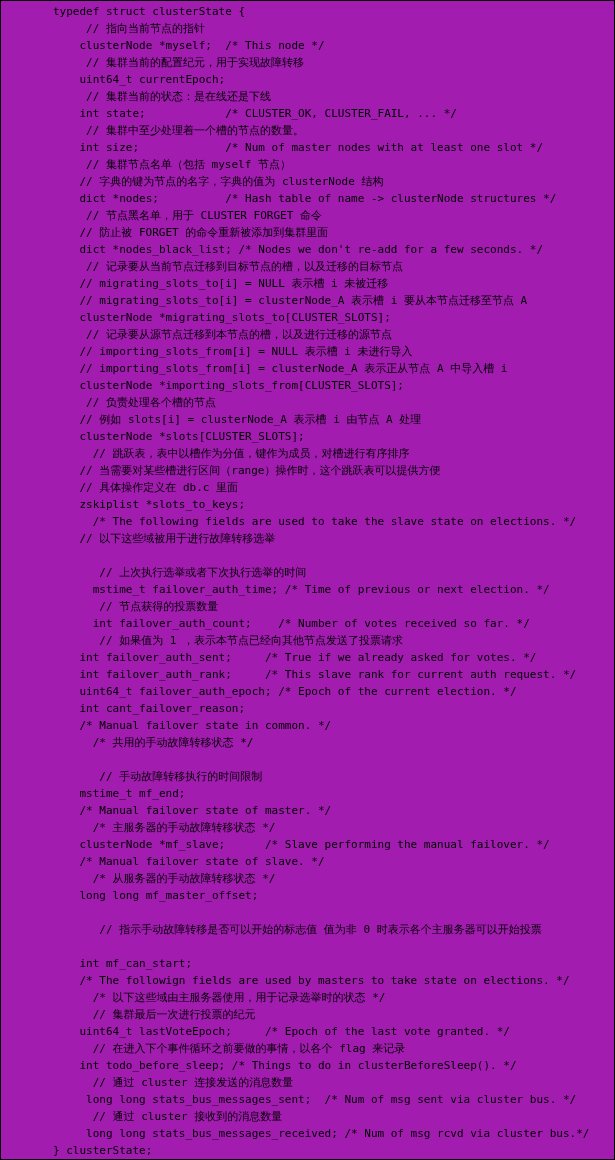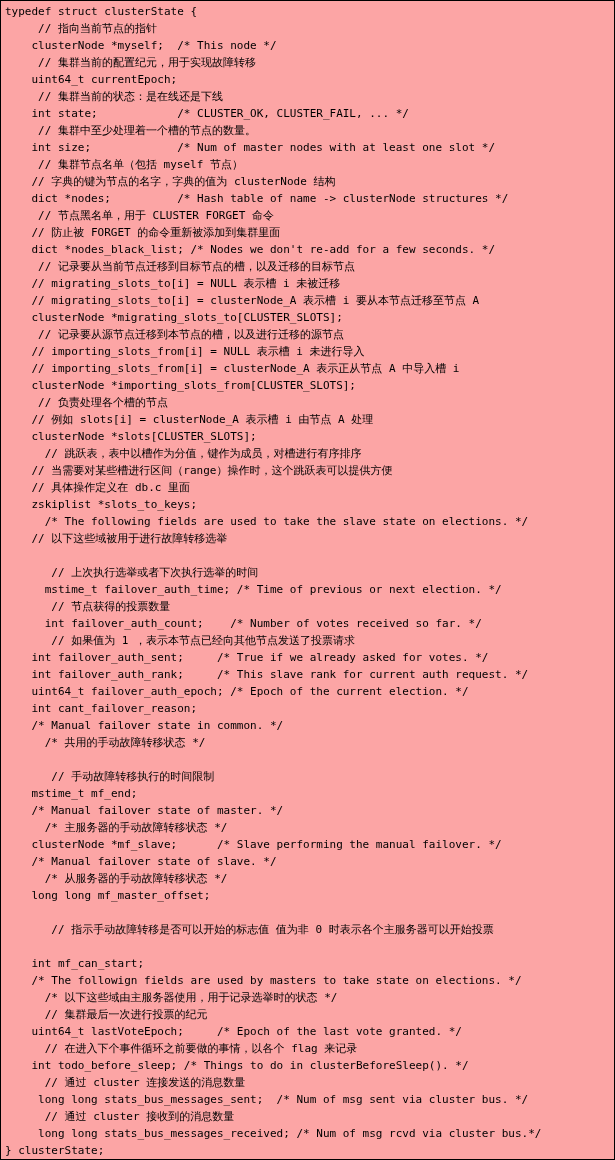--- a/index.html
+++ b/index.html
@@ -5,23 +5,24 @@
   html, body {
     margin: 0;
     padding: 0;
     background: #ffffff;
   }
   .page {
     position: relative;
     width: 615px;
     height: 1160px;
     box-sizing: border-box;
-    background: #fca5a5;
+    background: #a21caf;
     border: 1px solid #000000;
     overflow: hidden;
+    padding-left: 48px;
   }
   .code-block {
     margin: 0;
     padding: 2px 0 0 4px;
     font-family: "DejaVu Sans Mono", "Liberation Mono", monospace;
     font-size: 11px;
     color: #000000;
   }
   .code-line {
     height: 17px;

